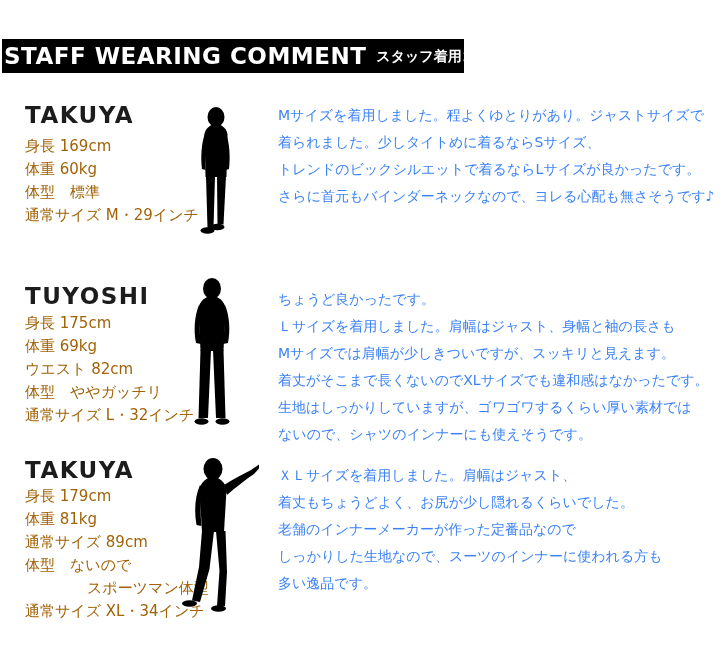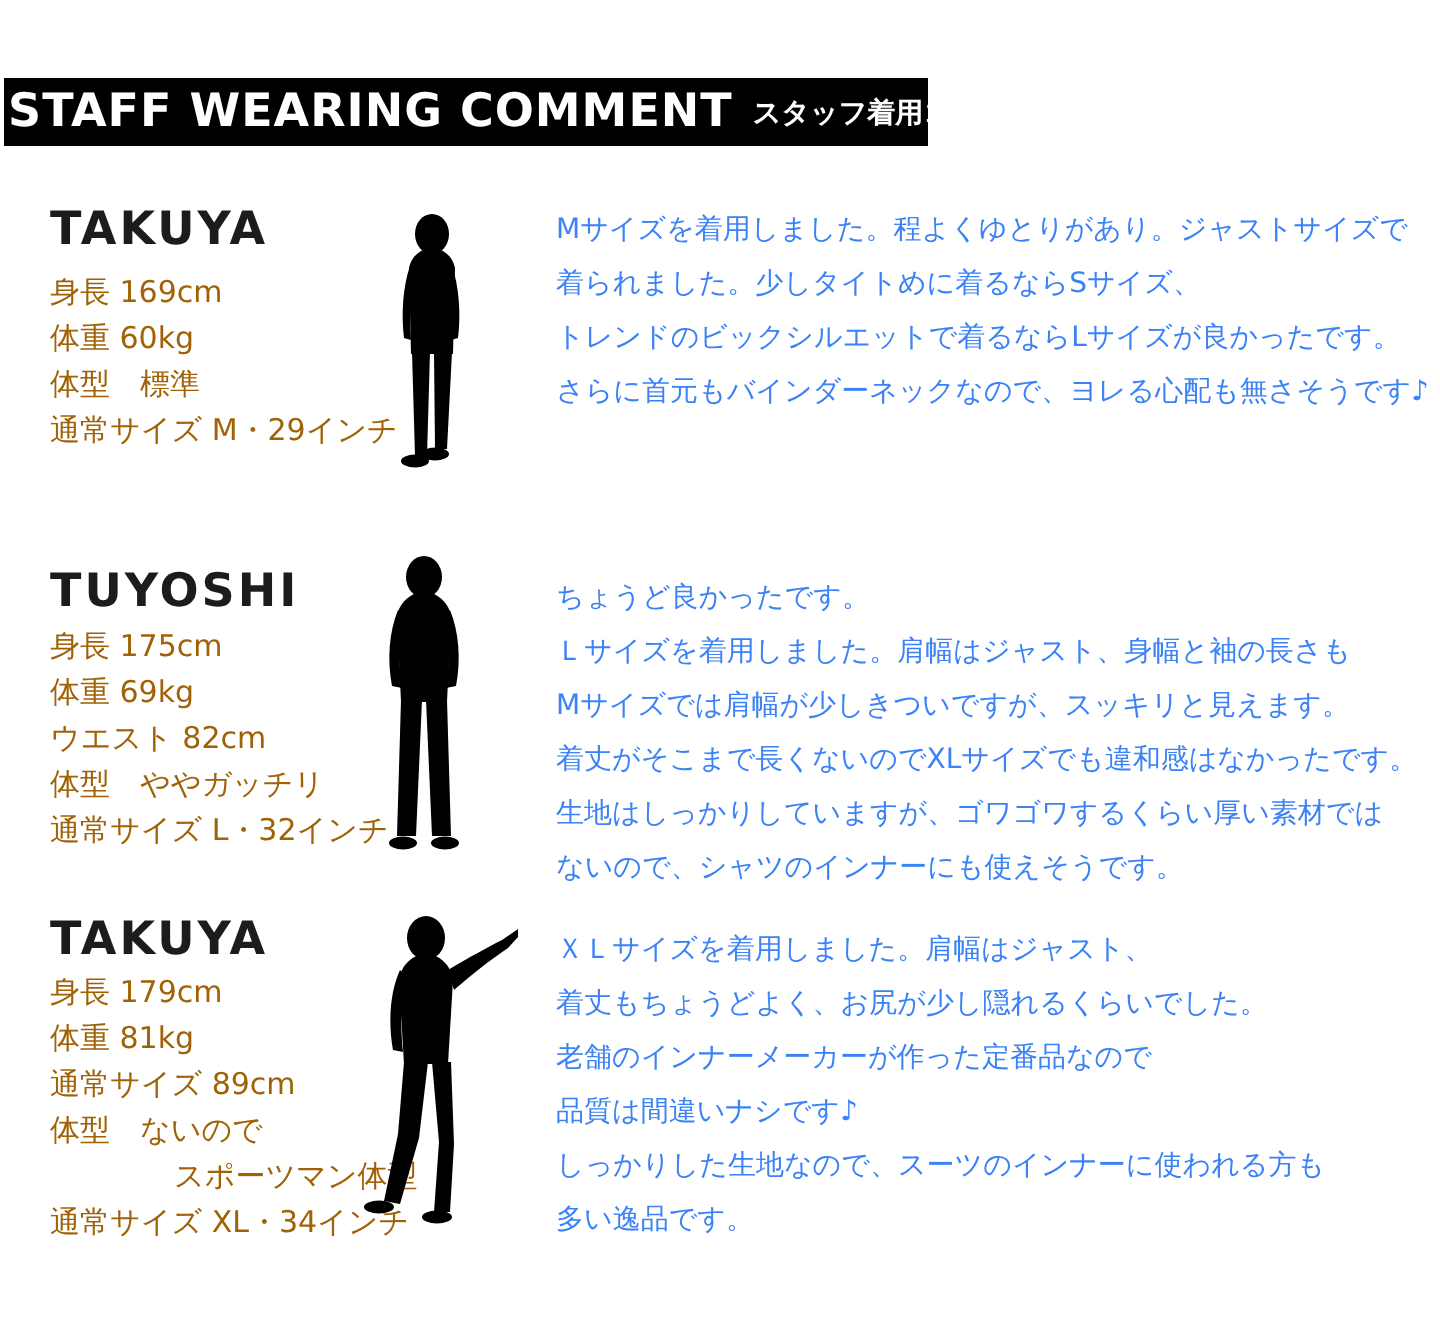--- a/index.html
+++ b/index.html
@@ -143,19 +143,18 @@
         <path d="M25,74 L37,74 L32.5,112 L23,145 L15,143.5 L22,110 Z"></path>
         <path d="M39,74 L48.5,74 L50,115 L48,149 L40,149 L42.5,114 Z"></path>
         <ellipse cx="12.5" cy="146.5" rx="7.5" ry="3.2"></ellipse>
         <ellipse cx="41.5" cy="151.5" rx="7.5" ry="3.2"></ellipse>
       </svg>
     </div>
     <div class="comment">
       <div class="comment-line">ＸＬサイズを着用しました。肩幅はジャスト、</div>
       <div class="comment-line">着丈もちょうどよく、お尻が少し隠れるくらいでした。</div>
       <div class="comment-line">老舗のインナーメーカーが作った定番品なので</div>
-      <div class="comment-line">品質は間違いナシです♪</div>
       <div class="comment-line">しっかりした生地なので、スーツのインナーに使われる方も</div>
       <div class="comment-line">多い逸品です。</div>
     </div>
   </section>
 
 </div>
 
 </body></html>

